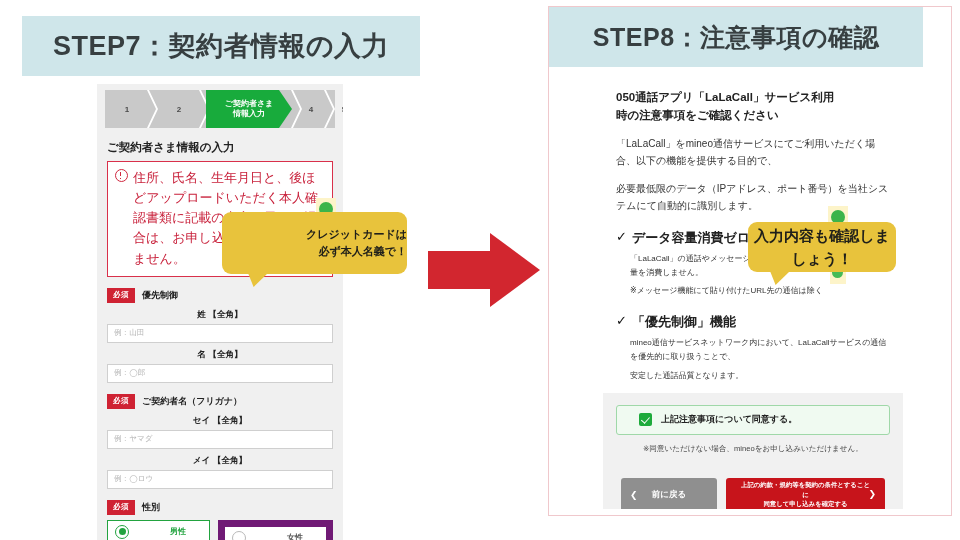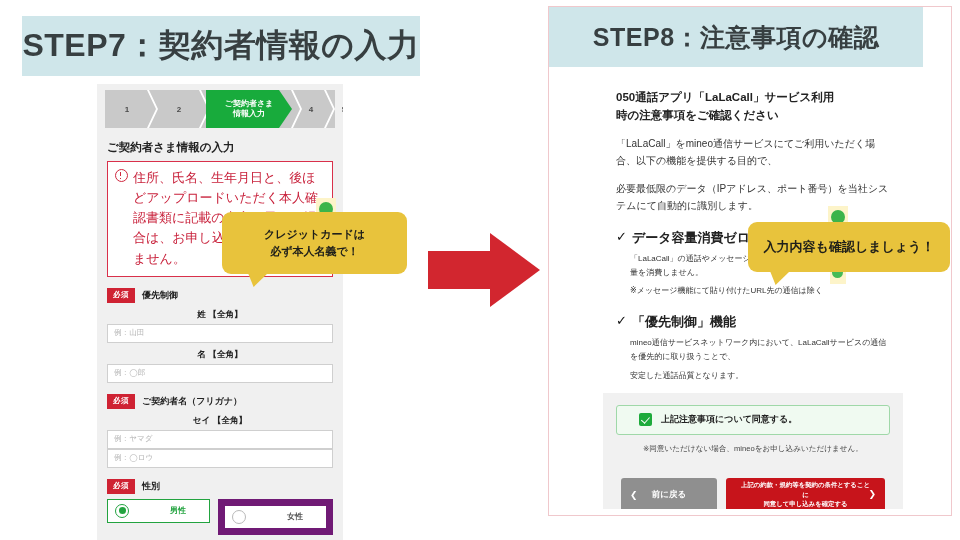--- a/index.html
+++ b/index.html
@@ -15,21 +15,21 @@
     position:absolute;background:#cfe6ea;display:flex;align-items:center;
     justify-content:center;
   }
   .title-band .title-text{
     font-weight:bold;color:#373f41;letter-spacing:.5px;white-space:nowrap;
   }
 
   
   #left-panel{position:absolute;left:0;top:0;width:470px;height:540px;}
   #left-title{left:22px;top:16px;width:398px;height:60px;}
-  #left-title .title-text{font-size:32px;}
+  #left-title .title-text{font-size:27px;}
 
   #left-phone{
     position:absolute;left:97px;top:84px;width:246px;height:456px;
     background:#f0f0f0;overflow:hidden;
   }
 
   
   .stepbar{position:relative;margin:6px 8px 0 8px;height:38px;background:#c9c9c9;}
   .stepbar .seg{
     position:absolute;top:0;height:38px;display:flex;align-items:center;
@@ -144,27 +144,27 @@
     border-radius:3px;display:flex;align-items:center;justify-content:center;
     position:relative;color:#fff;text-align:center;
   }
   .btn-back{flex:0 0 96px;height:34px;background:#8f8f8f;font-size:8.5px;font-weight:bold;}
   .btn-back .car{position:absolute;left:9px;font-size:9px;}
   .btn-sub{flex:1;height:34px;background:#c7141b;font-size:6.4px;font-weight:bold;line-height:1.5;padding:0 14px;}
   .btn-sub .car{position:absolute;right:9px;font-size:9px;}
 
   
   .callout{position:absolute;background:#e8c33c;border-radius:9px;
-           display:flex;align-items:center;justify-content:center;flex-direction:column;
+           display:flex;align-items:flex-end;justify-content:center;flex-direction:column;
            color:#20201a;font-weight:bold;text-align:center;line-height:1.55;}
   .callout .tail{position:absolute;bottom:-13px;width:20px;height:14px;background:#e8c33c;
                  clip-path:polygon(0 0,100% 0,28% 100%);}
   #callout-left{left:222px;top:212px;width:185px;height:62px;font-size:11px;}
   #callout-left .tail{left:26px;}
-  #callout-right{left:748px;top:222px;width:202px;height:50px;font-size:13px;}
+  #callout-right{left:748px;top:222px;width:148px;height:50px;font-size:15px;}
   #callout-right .tail{left:22px;}
 
   
   .gbadge{position:absolute;width:20px;height:26px;background:#fdf4c9;}
   .gbadge i{position:absolute;left:3px;top:4px;width:14px;height:14px;border-radius:50%;background:#3cb44a;}
   .gbadge u{position:absolute;left:6px;top:17px;width:9px;height:6px;background:#5ec26a;text-decoration:none;}
   #gb-left{left:316px;top:198px;}
   #gb-right{left:828px;top:206px;}
   #gb-right2{left:830px;top:264px;width:16px;height:20px;}
   #gb-right2 i{width:11px;height:11px;left:2px;top:3px;background:#46bb57;}
@@ -214,20 +214,21 @@
       <div class="fld-input">例：山田</div>
       <div class="fld-label">名 【全角】</div>
       <div class="fld-input">例：◯郎</div>
 
       <div class="req-row">
         <span class="badge-req">必須</span>
         <span class="req-label">ご契約者名（フリガナ）</span>
       </div>
       <div class="fld-label">セイ 【全角】</div>
       <div class="fld-input">例：ヤマダ</div>
+      <div class="fld-label">メイ 【全角】</div>
       <div class="fld-input">例：◯ロウ</div>
 
       <div class="req-row">
         <span class="badge-req">必須</span>
         <span class="req-label">性別</span>
       </div>
       <div class="radio-row">
         <div class="radio-opt sel">
           <span class="dot">
               <i></i>

